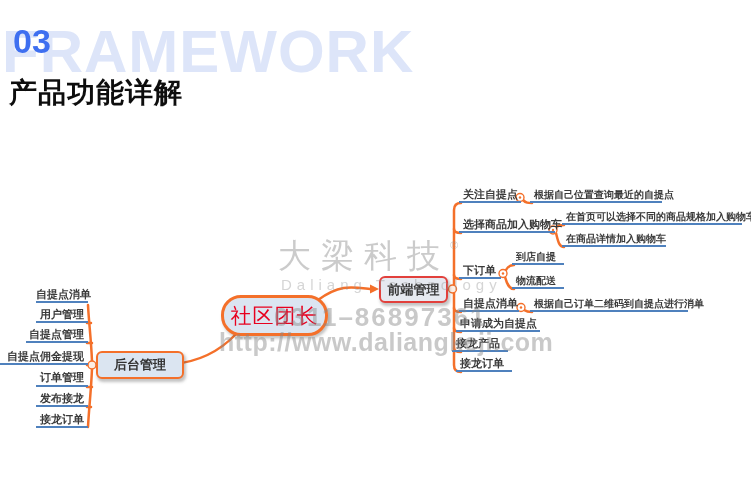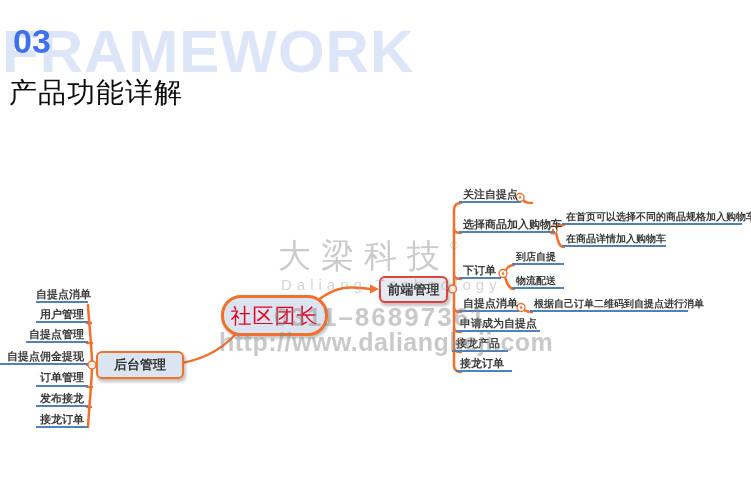--- a/index.html
+++ b/index.html
@@ -5,21 +5,21 @@
   * { margin:0; padding:0; box-sizing:border-box; }
   html,body { width:751px; height:490px; background:#ffffff; overflow:hidden;
     font-family:"Liberation Sans","DejaVu Sans",sans-serif; }
   .stage { position:relative; width:751px; height:490px; background:#fff; }
 
   
   .framework-wm { position:absolute; left:2px; top:22px; font-size:60px; font-weight:700;
     color:#dde5f9; letter-spacing:1px; line-height:1; white-space:nowrap; }
   .slide-number { position:absolute; left:13px; top:24px; font-size:34px; font-weight:700;
     color:#3e6ff0; line-height:1; }
-  .slide-title { position:absolute; left:9px; top:78px; font-size:28px; font-weight:400;
+  .slide-title { position:absolute; left:9px; top:78px; font-size:28px; font-weight:700;
     color:#0d0d0d; letter-spacing:1px; line-height:1.1; }
 
   
   svg.connectors { position:absolute; left:0; top:0; width:751px; height:490px; }
 
   
   .mm-node { position:absolute; display:flex; align-items:center; justify-content:center;
     background:#dbe5f1; border:3px solid #f4702a; border-radius:10px;
     box-shadow:1.5px 2.5px 3px rgba(80,80,80,.35); }
   .mm-root { left:221px; top:295px; width:107px; height:41px;
@@ -105,20 +105,21 @@
 
   <div class="topic t-left" style="left:36px; top:288px; width:52px;">自提点消单</div>
   <div class="topic t-left" style="left:36px; top:308px; width:52px;">用户管理</div>
   <div class="topic t-left" style="left:26px; top:328px; width:62px;">自提点管理</div>
   <div class="topic t-left" style="left:0px; top:350px; width:88px;">自提点佣金提现</div>
   <div class="topic t-left" style="left:36px; top:372px; width:52px;font-family:Liberation Mono, monospace;">订单管理</div>
   <div class="topic t-left" style="left:36px; top:392px; width:52px;">发布接龙</div>
   <div class="topic t-left" style="left:36px; top:413px; width:52px;">接龙订单</div>
 
   <div class="topic t-right" style="left:459px; top:188px; width:62px;">关注自提点</div>
+  <div class="topic t-right t-sub" style="left:530px; top:188px; width:132px;">根据自己位置查询最近的自提点</div>
 
   <div class="topic t-right" style="left:459px; top:218px; width:96px;">选择商品加入购物车</div>
   <div class="topic t-right t-sub" style="left:562px; top:210px; width:180px;">在首页可以选择不同的商品规格加入购物车</div>
   <div class="topic t-right t-sub" style="left:562px; top:232px; width:104px;">在商品详情加入购物车</div>
 
   <div class="topic t-right" style="left:459px; top:264px; width:42px;">下订单</div>
   <div class="topic t-right t-sub" style="left:512px; top:250px; width:52px;">到店自提</div>
   <div class="topic t-right t-sub" style="left:512px; top:274px; width:52px;">物流配送</div>
 
   <div class="topic t-right" style="left:459px; top:297px; width:60px;">自提点消单</div>

